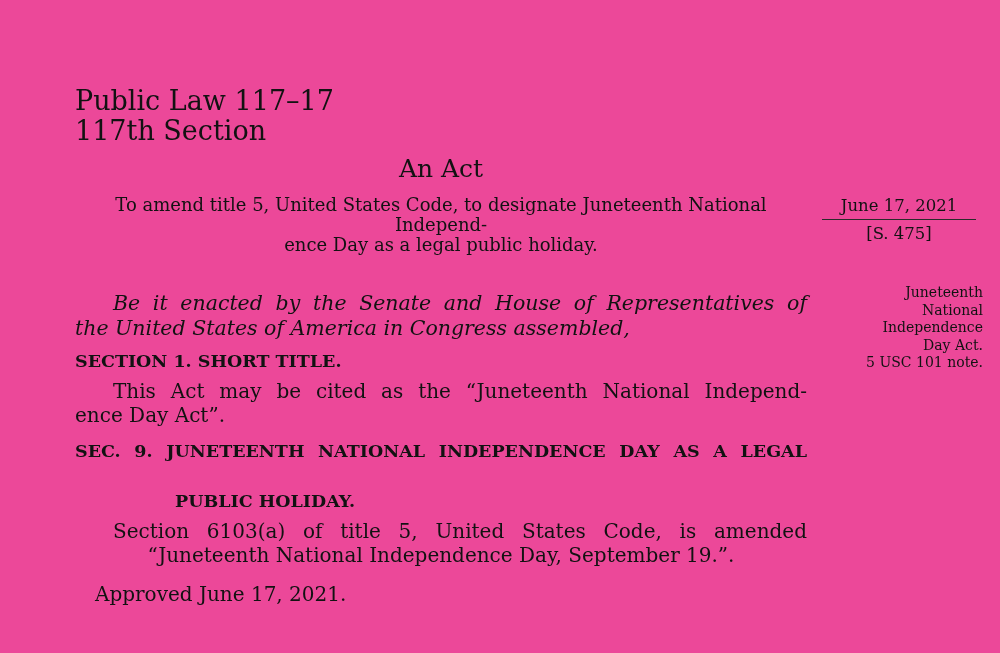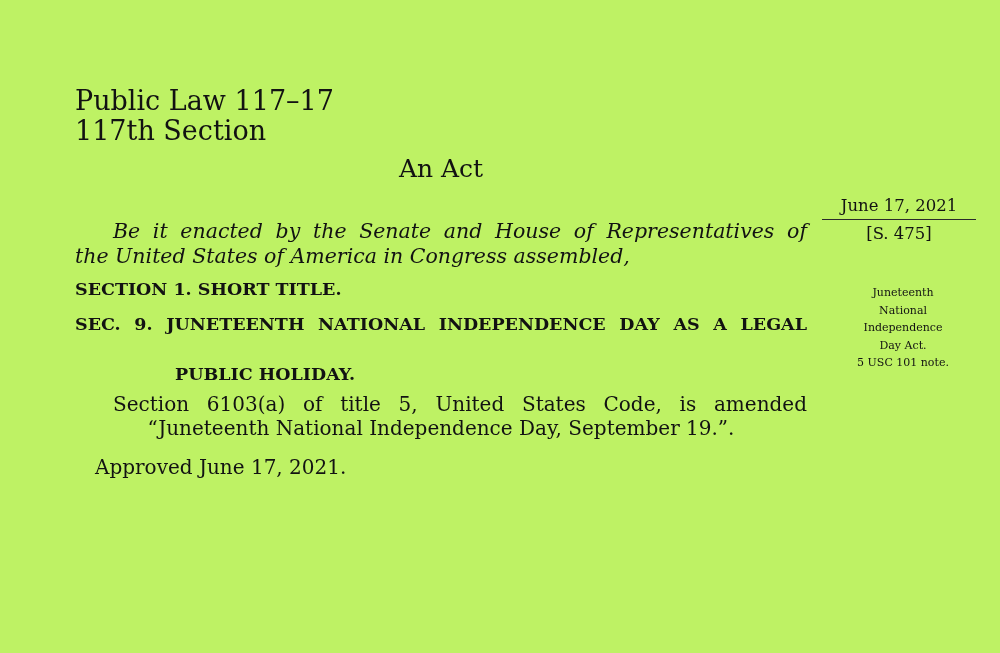--- a/index.html
+++ b/index.html
@@ -4,21 +4,21 @@
 <style>
   html, body {
     margin: 0;
     padding: 0;
     background: #ffffff;
   }
   .page {
     position: relative;
     width: 1000px;
     height: 653px;
-    background: #bef264;
+    background: #ec4899;
     color: #121212;
     font-family: "DejaVu Serif", "Liberation Serif", serif;
     overflow: hidden;
   }
   .main-col {
     position: absolute;
     left: 75px;
     top: 86px;
     width: 732px;
   }
@@ -84,47 +84,55 @@
     border: 0;
     border-top: 1.6px solid #2a2a2a;
     margin: 4px 0 4px 0;
     width: 100%;
   }
   .side-note {
     position: absolute;
     left: 823px;
     top: 284px;
     width: 160px;
-    font-size: 11px;
+    font-size: 14px;
     line-height: 17.5px;
-    text-align: center;
+    text-align: right;
   }
 </style>
 </head>
 <body>
 
 <div class="page">
 
   <div class="main-col">
 
     <h1 class="law-header">
       <div>Public Law 117–17</div>
       <div>117th Section</div>
     </h1>
 
     <div class="an-act">An Act</div>
 
+    <div class="long-title">
+      <div class="line-center">To amend title 5, United States Code, to designate Juneteenth National Independ-</div>
+      <div class="line-center">ence Day as a legal public holiday.</div>
+    </div>
 
     <div class="enacting">
       <div class="line-justify indent">Be it enacted by the Senate and House of Representatives of</div>
       <div class="line-left">the United States of America in Congress assembled,</div>
     </div>
 
     <div class="sec-heading">SECTION 1. SHORT TITLE.</div>
 
+    <div class="body-para">
+      <div class="line-justify indent">This Act may be cited as the “Juneteenth National Independ-</div>
+      <div class="line-left">ence Day Act”.</div>
+    </div>
 
     <div class="sec-heading sec2-heading">
       <div class="line-justify">SEC. 9. JUNETEENTH NATIONAL INDEPENDENCE DAY AS A LEGAL</div>
       <div class="line-left heading-wrap">PUBLIC HOLIDAY.</div>
     </div>
 
     <div class="body-para">
       <div class="line-justify indent">Section 6103(a) of title 5, United States Code, is amended</div>
       <div class="line-center">“Juneteenth National Independence Day, September 19.”.</div>
     </div>

